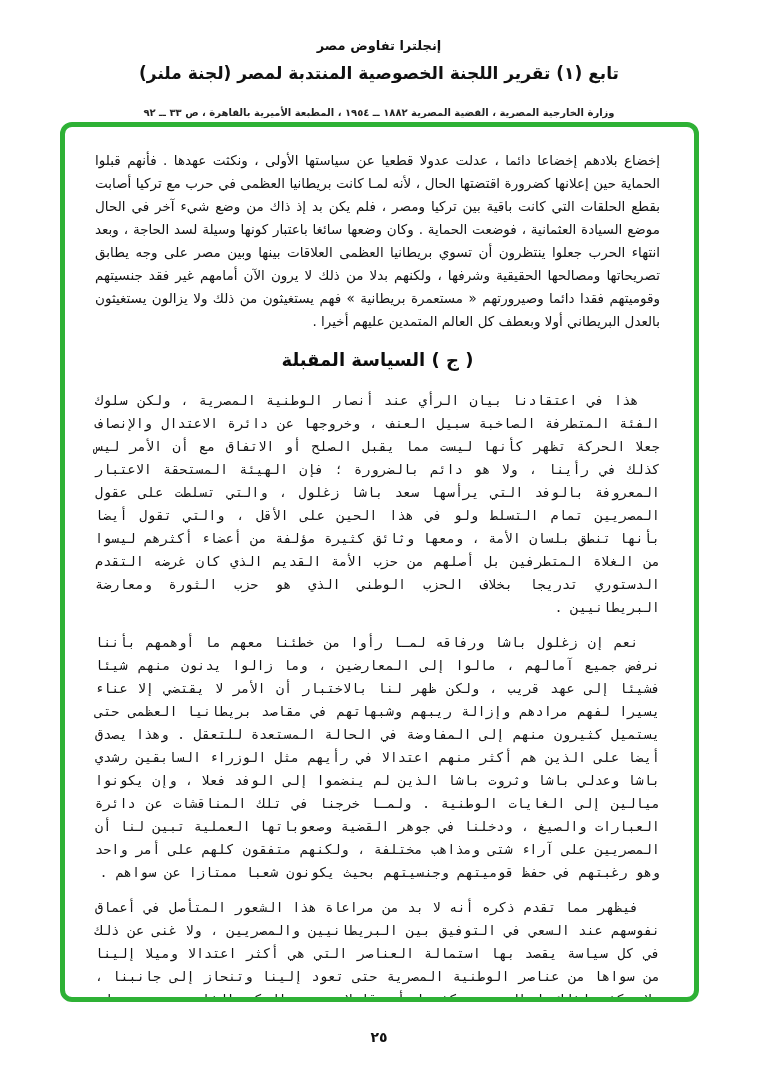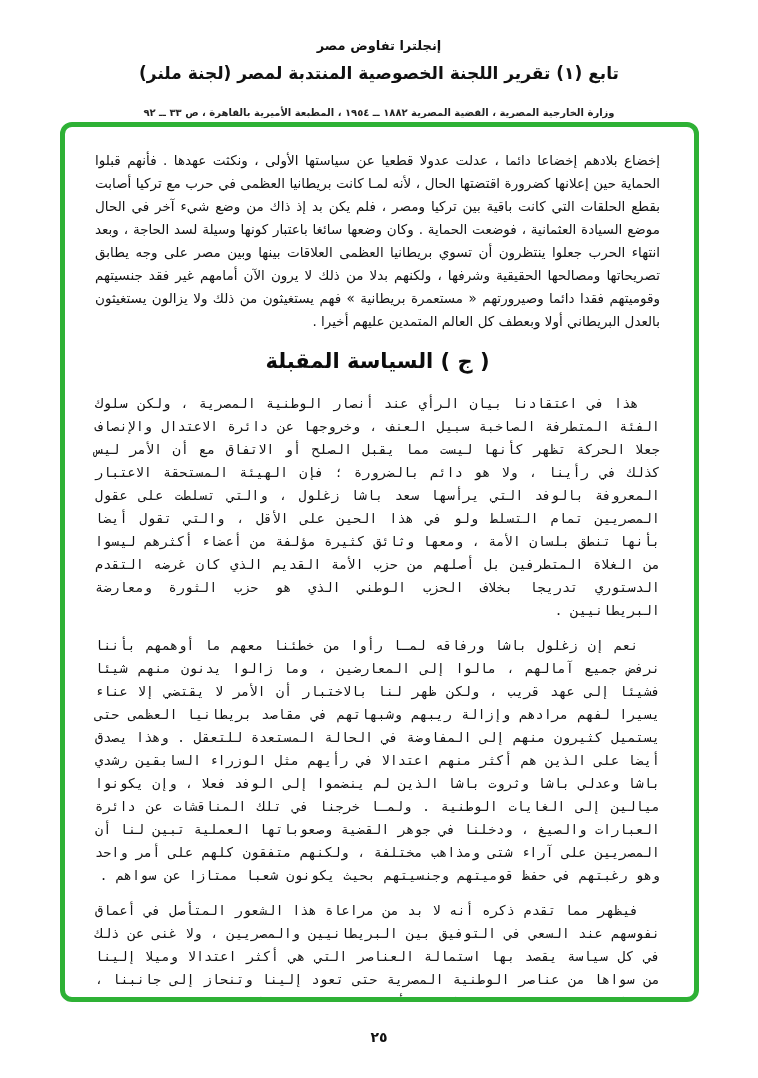--- a/index.html
+++ b/index.html
@@ -57,21 +57,21 @@
     text-align: justify;
     text-justify: inter-word;
     color: #131313;
   }
   .para.indent {
     text-indent: 1.6em;
     font-family: Liberation Mono, monospace;
   }
   .section-heading {
     text-align: center;
-    font-size: 21px;
+    font-size: 18px;
     font-weight: bold;
     margin: 16px 0 20px 0;
     color: #0d0d0d;
   }
   .page-footer {
     position: absolute;
     bottom: 32px;
     left: 0;
     width: 100%;
     text-align: center;

